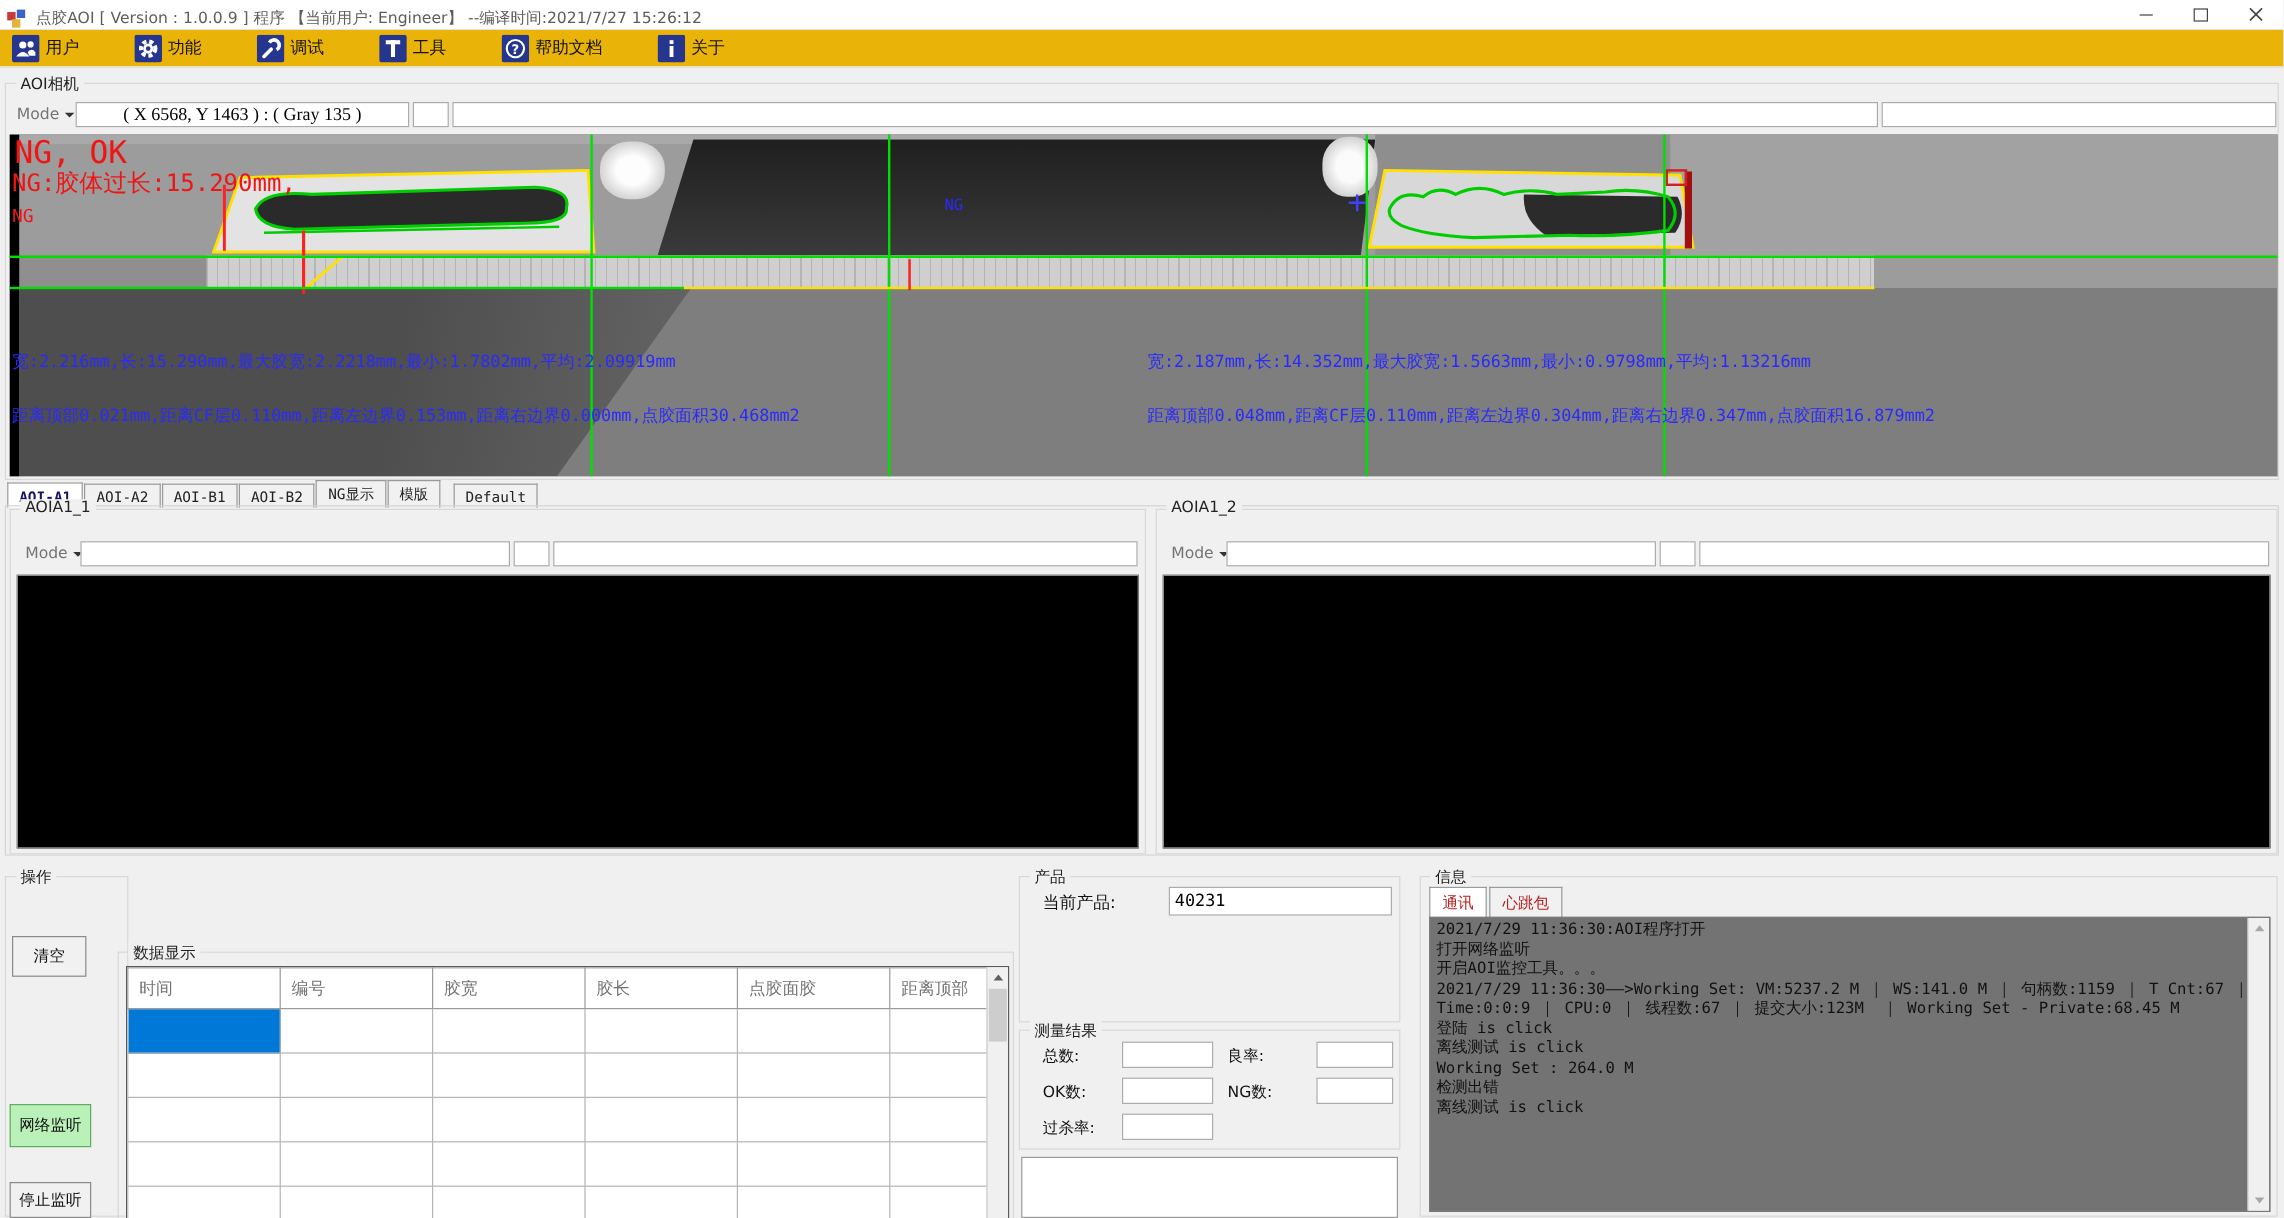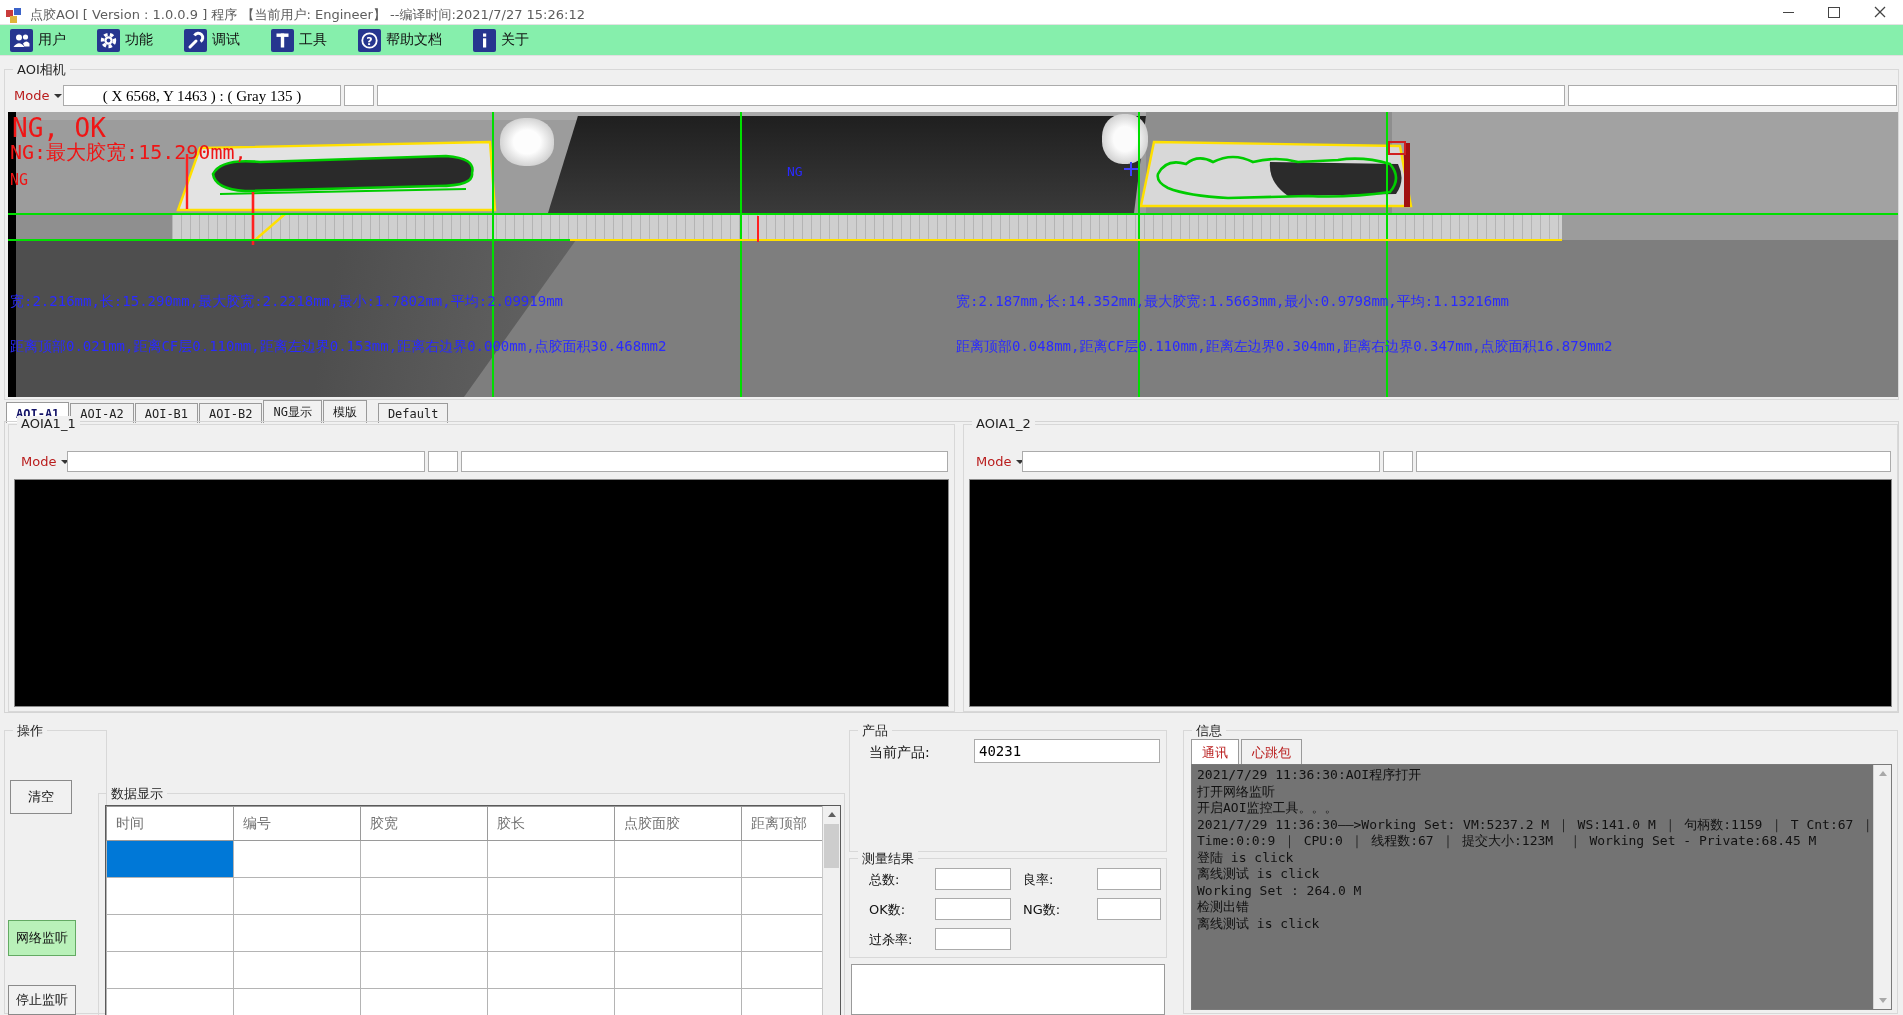--- a/index.html
+++ b/index.html
@@ -10,29 +10,29 @@
   
   .titlebar{left:0;top:0;width:1903px;height:24px;background:#fff;border-bottom:1px solid #e3e3e3;display:flex;align-items:flex-end;}
   .appicon{display:inline-block;width:16px;height:16px;margin:0 8px 0 6px;position:relative;}
   .appicon i{position:absolute;width:7px;height:7px;}
   .title-text{font-size:13px;color:#5d5d5d;white-space:nowrap;}
   .winbtns{margin-left:auto;display:flex;height:24px;}
   .wb{width:46px;height:24px;display:flex;align-items:center;justify-content:center;cursor:default;}
   .min-glyph{display:inline-block;width:11px;height:1px;background:#444;}
   .max-glyph{display:inline-block;width:10px;height:9px;border:1px solid #444;}
   
-  .toolbar{left:0;top:25px;width:1903px;height:31px;background:#86efac;border-bottom:1px solid #e0e0e0;display:flex;align-items:center;padding-left:6px;box-sizing:border-box;gap:23px;}
+  .toolbar{left:0;top:25px;width:1903px;height:31px;background:#eab308;border-bottom:1px solid #e0e0e0;display:flex;align-items:center;padding-left:6px;box-sizing:border-box;gap:38px;}
   .tbtn{display:flex;align-items:center;gap:5px;padding:2px 4px;}
   .tlabel{font-size:14px;color:#111;}
   .ticon svg{display:block;}
   
   .grp{border:1px solid #d8d8d8;box-sizing:border-box;}
   .grp-label{position:absolute;top:-9px;left:8px;background:#f0f0f0;padding:0 4px;font-size:13px;color:#222;white-space:nowrap;}
   
-  .modebtn{display:flex;align-items:center;font-size:13px;color:#b91c1c;padding:2px 4px;box-sizing:border-box;}
+  .modebtn{display:flex;align-items:center;font-size:13px;color:#737373;padding:2px 4px;box-sizing:border-box;}
   .dda{display:inline-block;width:0;height:0;border:4px solid transparent;border-top-color:#333;margin-left:5px;transform:translateY(2px);}
   
   .cam{overflow:hidden;background:#7e7e7e;}
   .ov{position:absolute;white-space:nowrap;font-family:"DejaVu Sans Mono","Liberation Mono",monospace;}
   .redtxt{color:#ef1515;}
   .bluetxt{color:#2a2aff;}
   .gline{position:absolute;background:#00df00;}
   .yline{position:absolute;background:#ffe000;}
   .rline{position:absolute;background:#ff2020;}
   .ticks{background-image:repeating-linear-gradient(90deg,rgba(0,0,0,0.13) 0 1px,transparent 1px 9px);}
@@ -207,21 +207,21 @@
     <div class="gline" style="left:484px;top:0;width:2px;height:285px;"></div>
     <div class="gline" style="left:732px;top:0;width:2px;height:285px;"></div>
     <div class="gline" style="left:1130px;top:0;width:2px;height:285px;"></div>
     <div class="gline" style="left:1378px;top:0;width:2px;height:285px;"></div>
     <div class="gline" style="left:0;top:101px;width:1890px;height:2px;"></div>
     <div class="gline" style="left:0;top:127px;width:562px;height:2px;"></div>
     <div class="yline" style="left:562px;top:127px;width:992px;height:2px;"></div>
     <div class="rline" style="left:749px;top:104px;width:2px;height:26px;"></div>
 
     <div class="ov redtxt" style="left:4px;top:1px;font-size:26px;">NG, OK</div>
-    <div class="ov redtxt" style="left:2px;top:27px;font-size:20px;">NG:最大胶宽:15.290mm,</div>
+    <div class="ov redtxt" style="left:2px;top:27px;font-size:20px;">NG:胶体过长:15.290mm,</div>
     <div class="ov redtxt" style="left:2px;top:59px;font-size:15px;">NG</div>
     <div class="ov bluetxt" style="left:779px;top:52px;font-size:13px;">NG</div>
     <div class="ov bluetxt" style="left:2px;top:181px;font-size:14px;">宽:2.216mm,长:15.290mm,最大胶宽:2.2218mm,最小:1.7802mm,平均:2.09919mm</div>
     <div class="ov bluetxt" style="left:2px;top:226px;font-size:14px;">距离顶部0.021mm,距离CF层0.110mm,距离左边界0.153mm,距离右边界0.000mm,点胶面积30.468mm2</div>
     <div class="ov bluetxt" style="left:948px;top:181px;font-size:14px;">宽:2.187mm,长:14.352mm,最大胶宽:1.5663mm,最小:0.9798mm,平均:1.13216mm</div>
     <div class="ov bluetxt" style="left:948px;top:226px;font-size:14px;">距离顶部0.048mm,距离CF层0.110mm,距离左边界0.304mm,距离右边界0.347mm,点胶面积16.879mm2</div>
   </div>
 
   <div class="abs" style="left:6px;top:400px;width:1893px;height:22px;">
     <span class="tab active">AOI-A1</span><span class="tab">AOI-A2</span><span class="tab">AOI-B1</span><span class="tab">AOI-B2</span><span class="tab">NG显示</span><span class="tab">模版</span><span class="tab" style="margin-left:10px;">Default</span>

